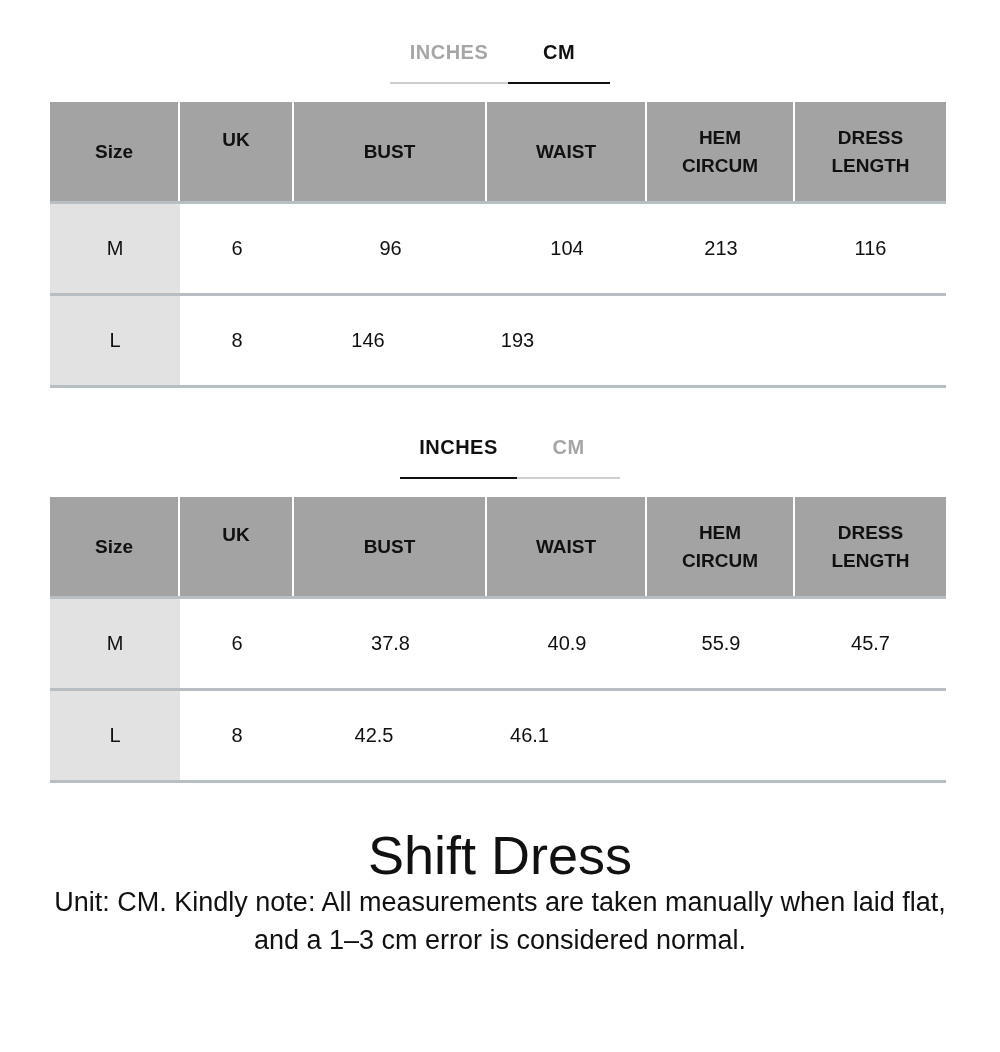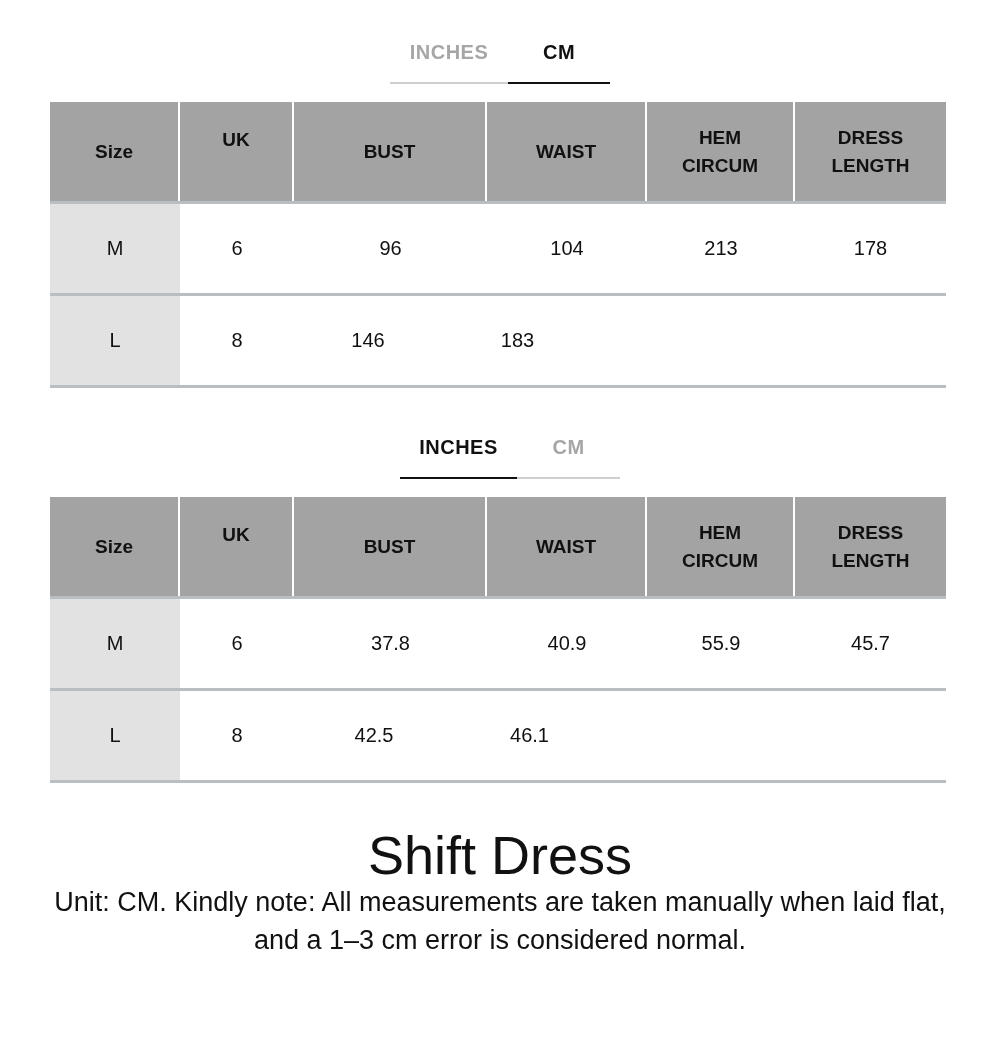--- a/index.html
+++ b/index.html
@@ -63,27 +63,27 @@
     <div class="th c5">
       <div><span>DRESS</span><br><span>LENGTH</span></div>
     </div>
   </div>
   <div class="trow">
     <div class="td c0 size-cell">M</div>
     <div class="td c1">6</div>
     <div class="td c2">96</div>
     <div class="td c3">104</div>
     <div class="td c4">213</div>
-    <div class="td c5">178</div>
+    <div class="td c5">116</div>
   </div>
   <div class="trow">
     <div class="td c0 size-cell">L</div>
     <div class="td c1">8</div>
     <div class="td c4">146</div>
-    <div class="td c5">183</div>
+    <div class="td c5">193</div>
   </div>
 </div>
 
 <div class="tabs tabs-2">
   <div class="tab active">INCHES</div>
   <div class="tab inactive">CM</div>
 </div>
 
 <div class="size-table t2">
   <div class="thead">

